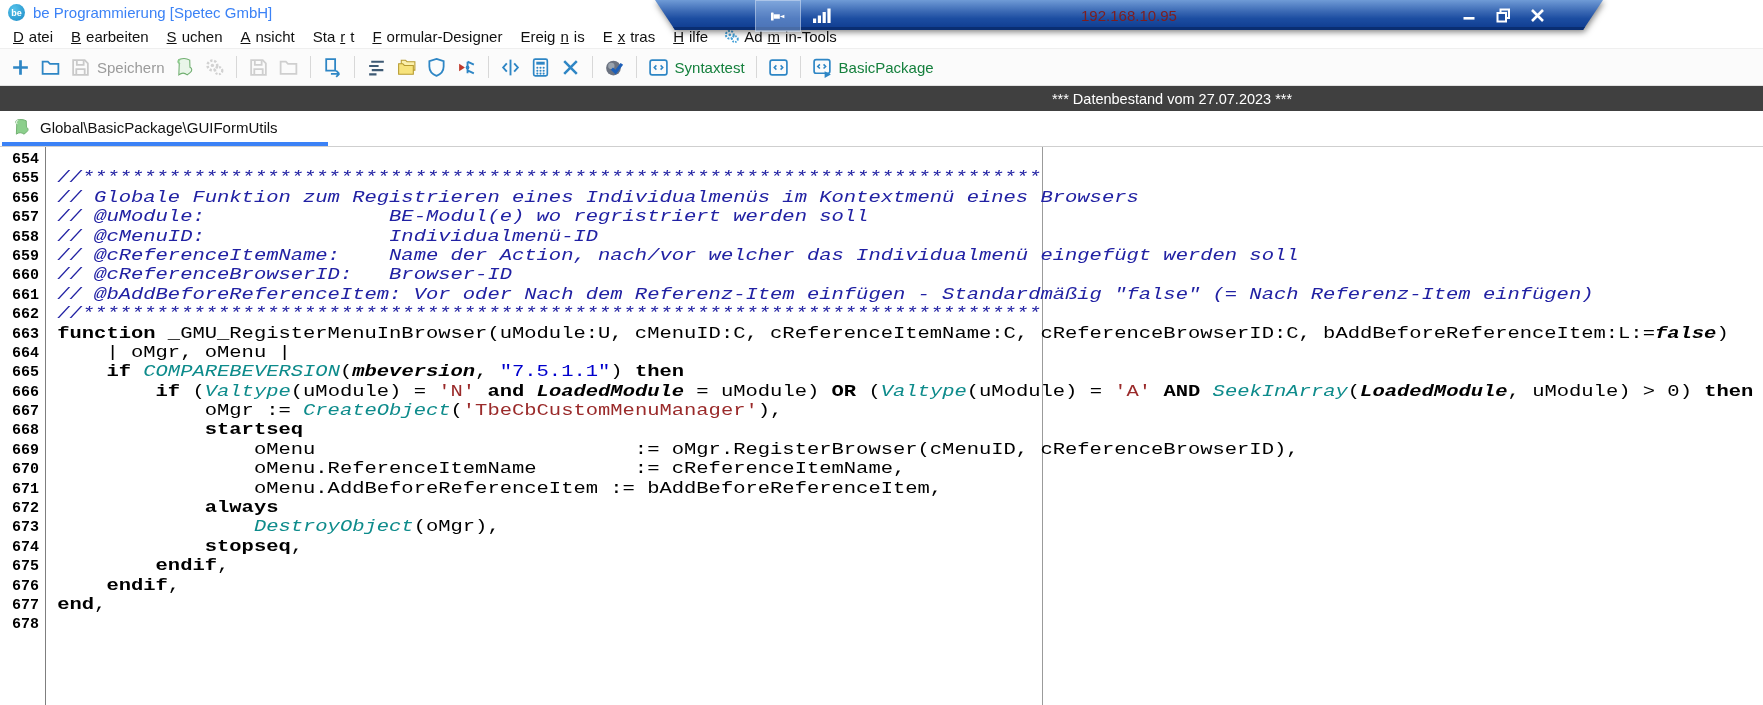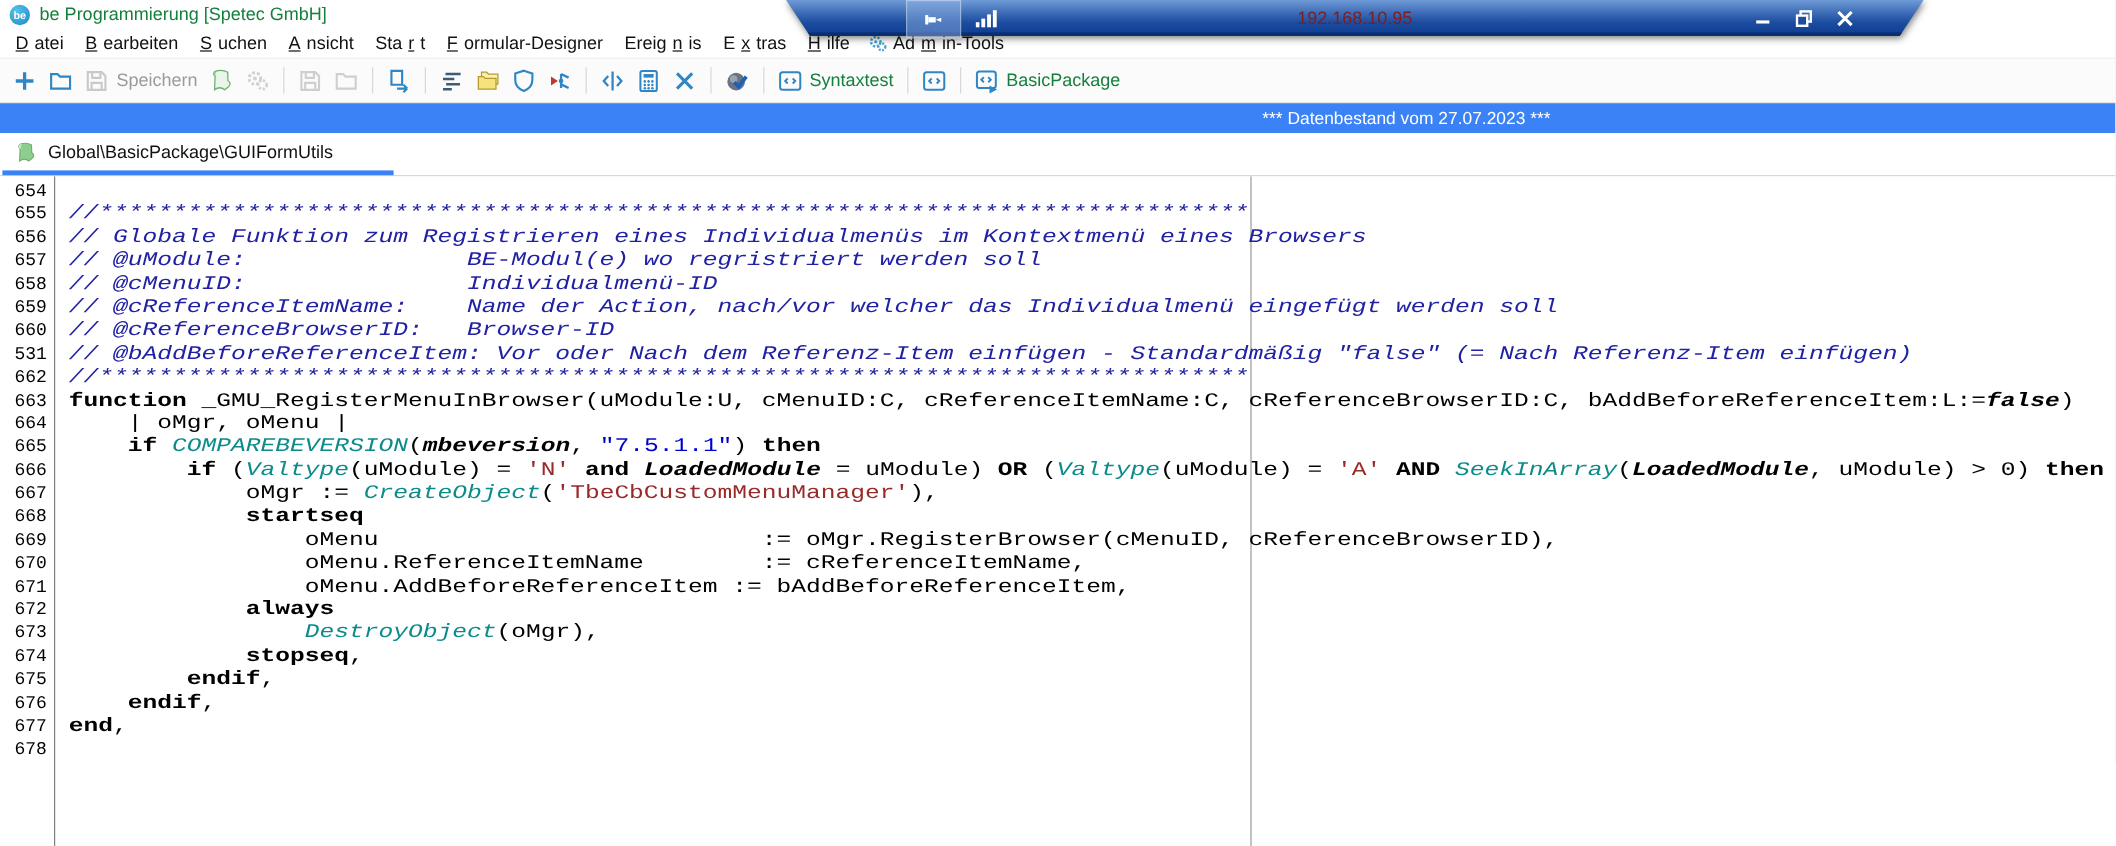--- a/index.html
+++ b/index.html
@@ -5,21 +5,21 @@
   html,body{margin:0;padding:0;background:#e8e8e8;}
   #root{position:relative;width:1763px;height:705px;background:#fff;overflow:hidden;
         font-family:"Liberation Sans",sans-serif;color:#111;}
 
   
   .titlebar{position:absolute;top:0;left:0;right:0;height:25px;background:#fff;
             display:flex;align-items:center;gap:8px;padding-left:8px;}
   .applogo{width:17px;height:17px;border-radius:50%;
            background:radial-gradient(circle at 35% 30%, #55c2ea, #1b8ac6);
            color:#fff;font-size:9px;font-weight:bold;display:flex;align-items:center;justify-content:center;text-align:right;}
-  .wintitle{font-size:15px;color:#15803d;}
+  .wintitle{font-size:15px;color:#3b82f6;}
 
   
   .rdpbar{position:absolute;top:0;left:655px;width:948px;height:30px;z-index:60;
           filter:drop-shadow(1px 2px 3px rgba(0,0,0,.5));}
   .rdpinner{position:absolute;inset:0;
             clip-path:polygon(0 0,100% 0,calc(100% - 20px) 100%,20px 100%);
             background:linear-gradient(180deg,#6f9bd6 0%,#3b69b4 38%,#1c4da1 62%,#0d3a8e 100%);}
   .rdpinner::after{content:"";position:absolute;left:18px;right:18px;bottom:0;height:3px;background:#0a2e72;}
   .pinbox{position:absolute;left:100px;top:0;width:44px;height:30px;
           background:rgba(150,185,230,.45);border:1px solid rgba(255,255,255,.35);
@@ -40,37 +40,37 @@
   .toolbar{position:absolute;top:48px;left:0;right:0;height:36px;background:#fbfbfb;
            border-top:1px solid #efefef;border-bottom:1px solid #e2e2e2;
            display:flex;align-items:center;padding-left:6px;gap:1px;}
   .tbtn{display:flex;align-items:center;gap:6px;padding:2px 4px;}
   .tlabel{font-size:15px;color:#15803d;white-space:nowrap;}
   .tlabel.gray{color:#9b9b9b;}
   .tsep{width:1px;height:22px;background:#d8d8d8;margin:0 6px;}
   .ic{width:21px;height:21px;display:block;}
 
   
-  .banner{position:absolute;top:86px;left:0;right:0;height:25px;background:#3b82f6;}
+  .banner{position:absolute;top:86px;left:0;right:0;height:25px;background:#404040;}
   .bannertext{position:absolute;left:1172px;top:50%;transform:translate(-50%,-50%);
               color:#fff;font-size:14.5px;white-space:nowrap;}
 
   
   .tabbar{position:absolute;top:111px;left:0;right:0;height:35px;background:#fff;
           border-bottom:1px solid #cfcfcf;}
   .tab{position:absolute;left:2px;top:2px;height:29px;display:flex;align-items:center;gap:9px;
        padding:0 50px 0 10px;border-bottom:4px solid #3b82f6;}
   .tabtitle{font-size:15px;color:#111;white-space:nowrap;}
 
   
   .codearea{position:absolute;top:147px;left:0;right:0;bottom:0;background:#fff;}
   .gutter{position:absolute;left:0;top:0;bottom:0;width:46px;border-right:1px solid #7f7f7f;
           padding-top:3px;box-sizing:border-box;background:#fff;}
   .ln{height:19.4px;line-height:19.4px;text-align:right;padding-right:6px;
-      font-family:"Liberation Mono",monospace;font-size:15px;color:#000;}
+      font-family:"Liberation Mono",monospace;font-size:15px;color:#000;font-weight:bold;}
   .vrule{position:absolute;left:1042px;top:0;bottom:0;width:1px;background:#9b9b9b;z-index:1;}
   .codetext{position:absolute;left:47px;top:3px;width:1341px;z-index:2;
             transform:scaleX(1.28);transform-origin:0 0;}
   .code-line{white-space:pre;height:19.4px;line-height:19.4px;padding-left:8px;
              font-family:"Liberation Mono",monospace;font-size:16px;color:#000;}
   .tok-c{color:#2121a3;font-style:italic;}
   .tok-k{font-weight:bold;color:#000;}
   .tok-b{color:#0d8b8b;font-style:italic;}
   .tok-s{color:#0000cd;}
   .tok-r{color:#9a2a2a;}
@@ -259,21 +259,21 @@
 
   <div class="codearea">
     <div class="gutter">
         <div class="ln">654</div>
         <div class="ln">655</div>
         <div class="ln">656</div>
         <div class="ln">657</div>
         <div class="ln">658</div>
         <div class="ln">659</div>
         <div class="ln">660</div>
-        <div class="ln">531</div>
+        <div class="ln">661</div>
         <div class="ln">662</div>
         <div class="ln">663</div>
         <div class="ln">664</div>
         <div class="ln">665</div>
         <div class="ln">666</div>
         <div class="ln">667</div>
         <div class="ln">668</div>
         <div class="ln">669</div>
         <div class="ln">670</div>
         <div class="ln">671</div>

